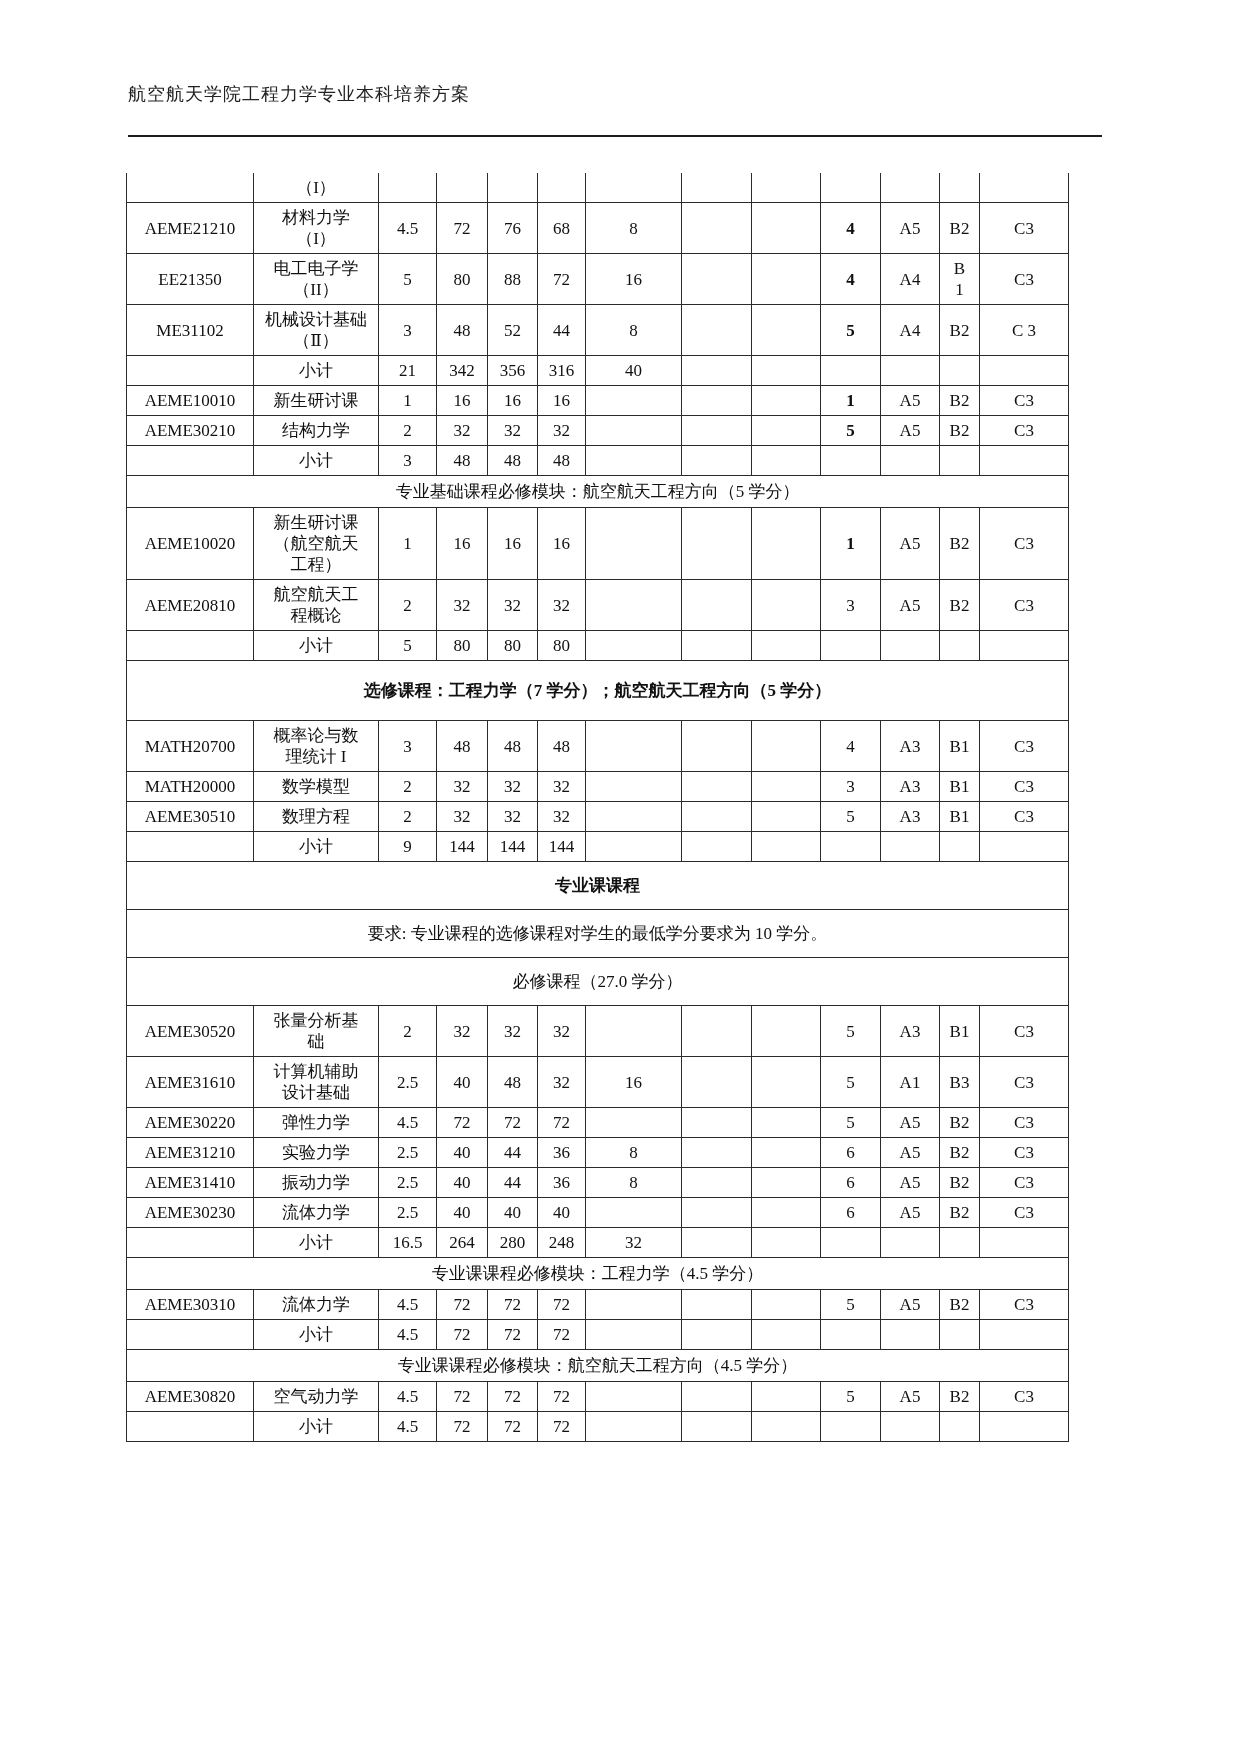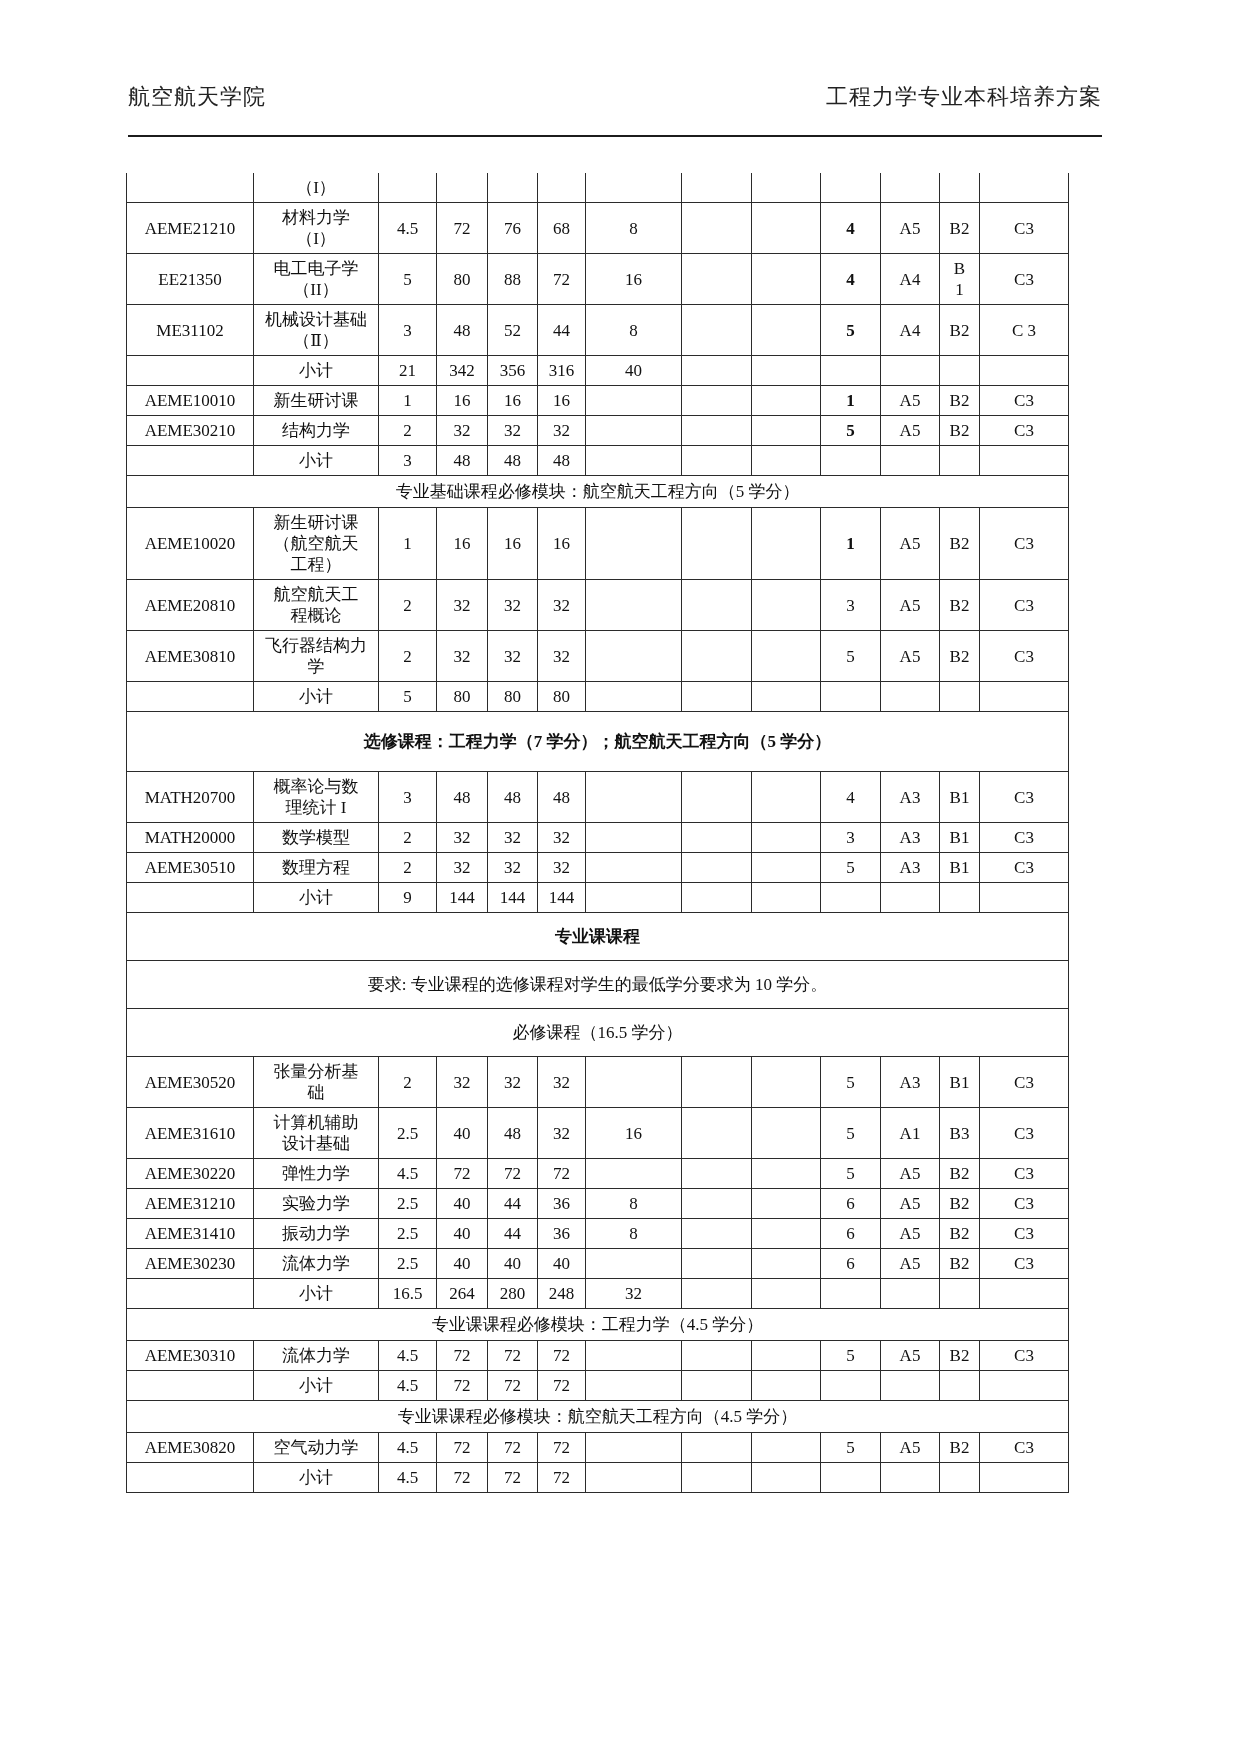--- a/index.html
+++ b/index.html
@@ -3,22 +3,22 @@
 <meta charset="utf-8">
 <style>
   html,body{margin:0;padding:0;}
   body{
     width:1241px;height:1754px;background:#ffffff;color:#000;
     font-family:"Liberation Serif","DejaVu Serif",serif;
     position:relative;overflow:hidden;
   }
   .page-header{
     position:absolute;left:128px;top:82px;width:974px;
-    display:flex;justify-content:space-between;
-    font-size:22px;letter-spacing:1px;color:#222;
+    display:flex;justify-content:flex-start;
+    font-size:18px;letter-spacing:1px;color:#222;
   }
   .header-rule{
     position:absolute;left:128px;top:135px;width:974px;height:0;
     border-top:2px solid #1c1c1c;
   }
   table.curriculum{
     position:absolute;left:126px;top:173px;width:942px;
     border-collapse:collapse;table-layout:fixed;
   }
   td{
@@ -214,36 +214,20 @@
         <td>32</td>
         <td></td>
         <td></td>
         <td></td>
         <td>3</td>
         <td>A5</td>
         <td>B2</td>
         <td>C3</td>
       </tr>
       <tr class="">
-        <td>AEME30810</td>
-        <td>飞行器结构力
-学</td>
-        <td>2</td>
-        <td>32</td>
-        <td>32</td>
-        <td>32</td>
-        <td></td>
-        <td></td>
-        <td></td>
-        <td>5</td>
-        <td>A5</td>
-        <td>B2</td>
-        <td>C3</td>
-      </tr>
-      <tr class="">
         <td></td>
         <td>小计</td>
         <td>5</td>
         <td>80</td>
         <td>80</td>
         <td>80</td>
         <td></td>
         <td></td>
         <td></td>
         <td></td>
@@ -315,21 +299,21 @@
         <td></td>
         <td></td>
       </tr>
       <tr class="sec med">
         <td colspan="13" class="b">专业课课程</td>
       </tr>
       <tr class="sec med">
         <td colspan="13" class="left">要求: 专业课程的选修课程对学生的最低学分要求为 10 学分。</td>
       </tr>
       <tr class="sec med">
-        <td colspan="13">必修课程（16.5 学分）</td>
+        <td colspan="13">必修课程（27.0 学分）</td>
       </tr>
       <tr class="">
         <td>AEME30520</td>
         <td>张量分析基
 础</td>
         <td>2</td>
         <td>32</td>
         <td>32</td>
         <td>32</td>
         <td></td>

